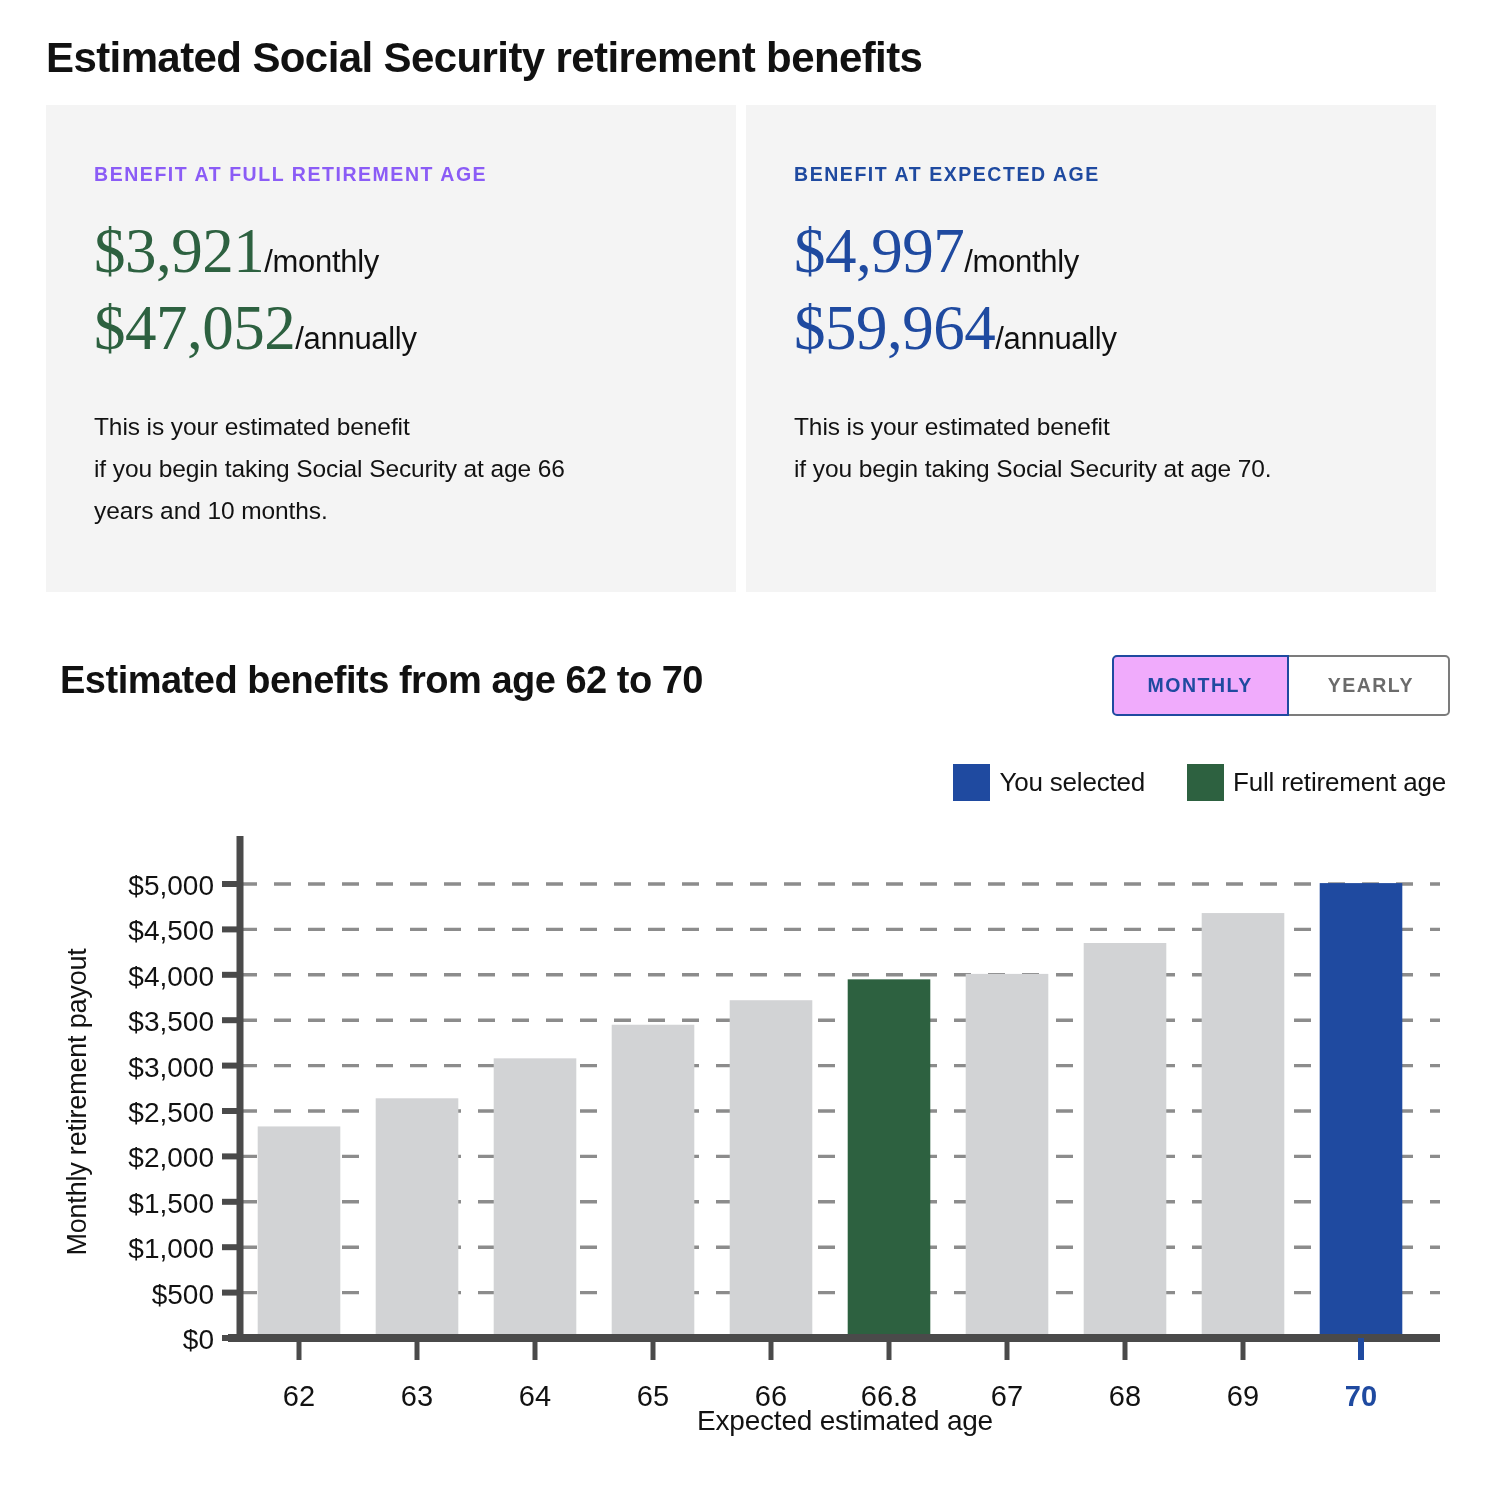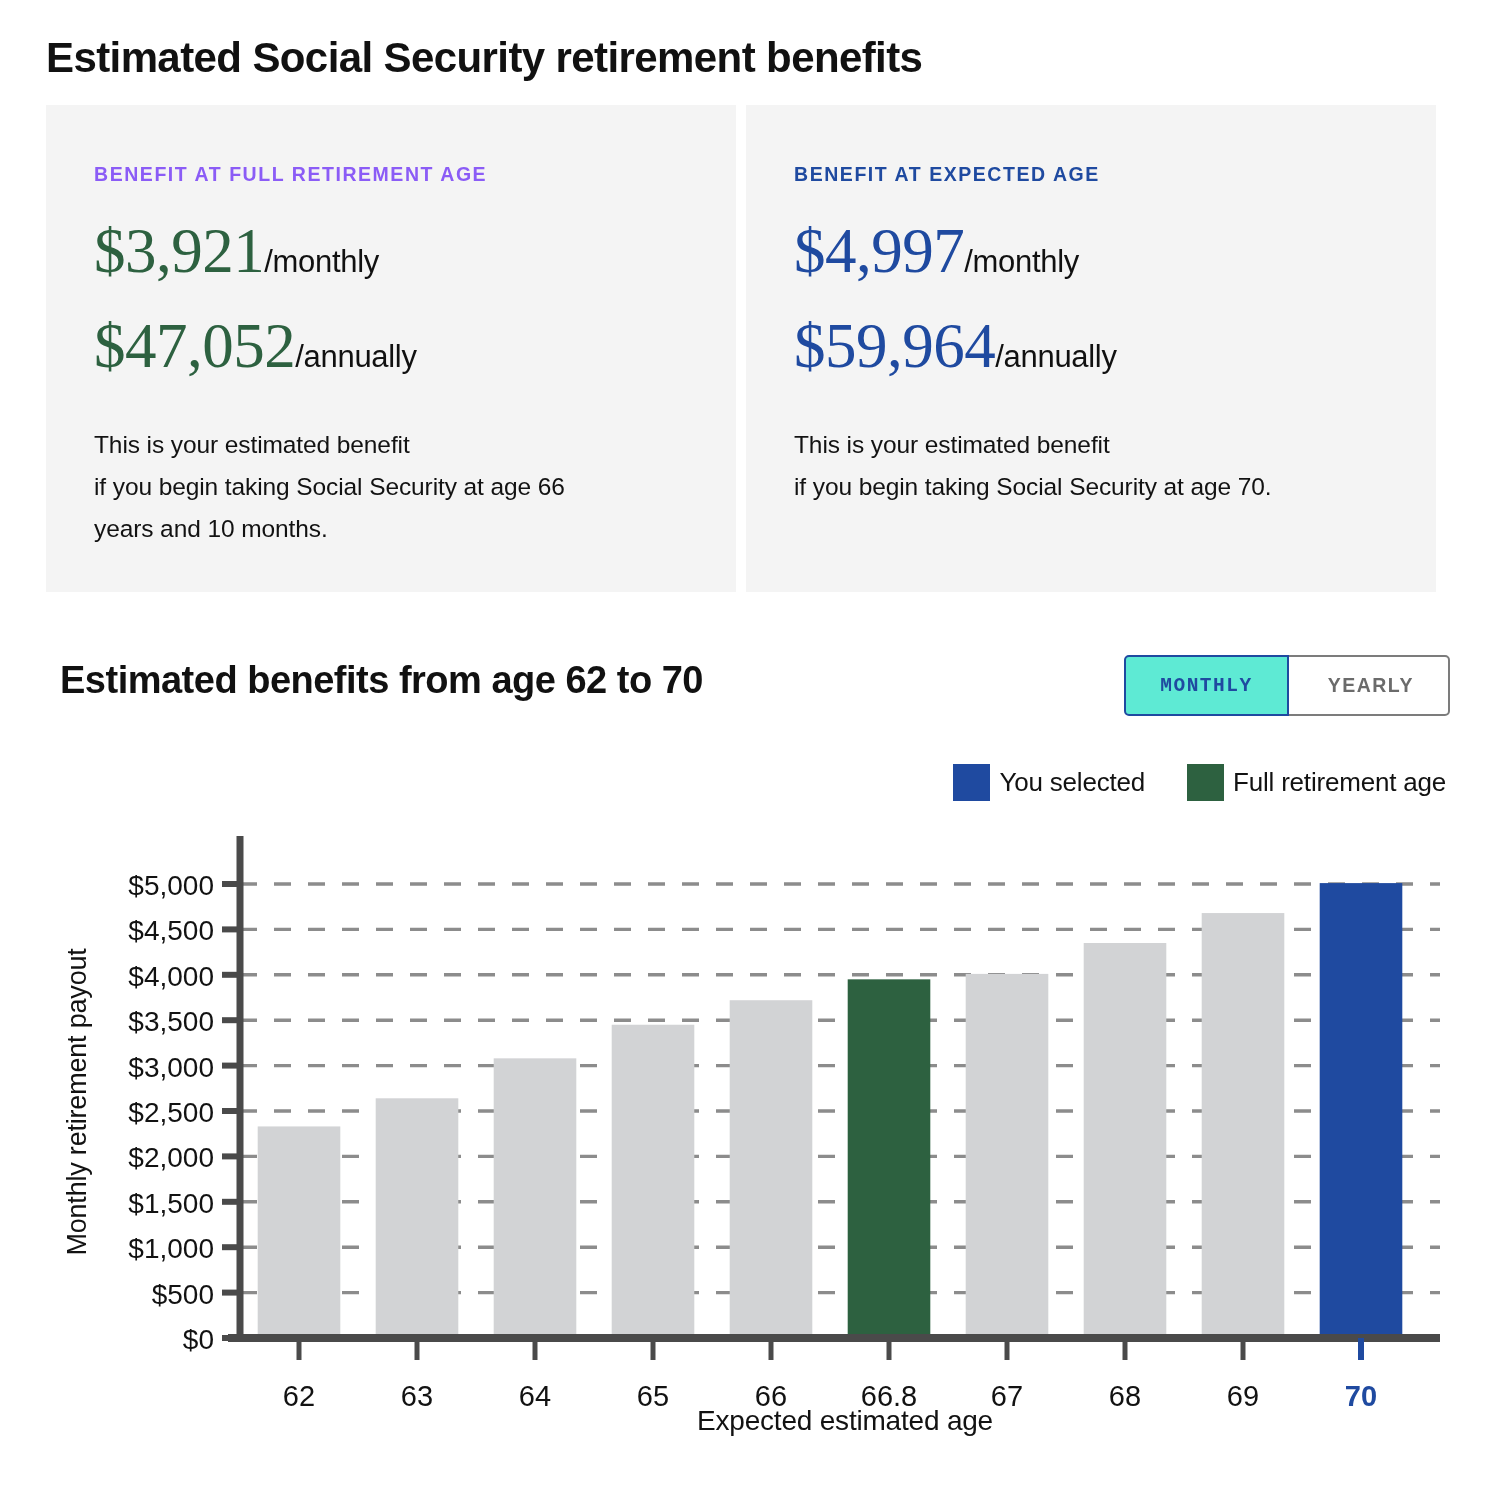--- a/index.html
+++ b/index.html
@@ -46,21 +46,21 @@
     letter-spacing: 1.55px;
     text-transform: uppercase;
     margin: 0 0 34px 0;
   }
   .card.green .card-eyebrow { color: #8b5cf6; }
   .card.blue  .card-eyebrow { color: #1f4aa0; }
 
   .amount-row {
     display: flex;
     align-items: baseline;
-    margin-bottom: 32px;
+    margin-bottom: 14px;
     white-space: nowrap;
   }
   .amount-row:nth-of-type(3) { margin-bottom: 4px; }
   .amount-big {
     font-family: "Liberation Serif", serif;
     font-size: 63px;
     line-height: 1.0;
     letter-spacing: -0.5px;
   }
   .card.green .amount-big { color: #2d6140; }
@@ -107,26 +107,25 @@
     font-weight: bold;
     letter-spacing: 1.5px;
     padding: 0 34px;
     background: #ffffff;
     border: 2px solid #7c7c7c;
     color: #6b6b6b;
     cursor: pointer;
     height: 61px;
   }
   .toggle button.active {
-    background: #5eead4;
+    background: #f0abfc;
     border-color: #1f4aa0;
     color: #1f4aa0;
     position: relative;
     z-index: 2;
-    font-family: Liberation Mono, monospace;
   }
   .toggle button:first-child { border-radius: 5px 0 0 5px; }
   .toggle button:last-child  { border-radius: 0 5px 5px 0; border-left-width: 2px; }
   .toggle button.active + button { margin-left: -2px; padding-left: 39px; }
 
   
   .legend {
     position: absolute;
     right: 44px; top: 764px;
     display: flex;

